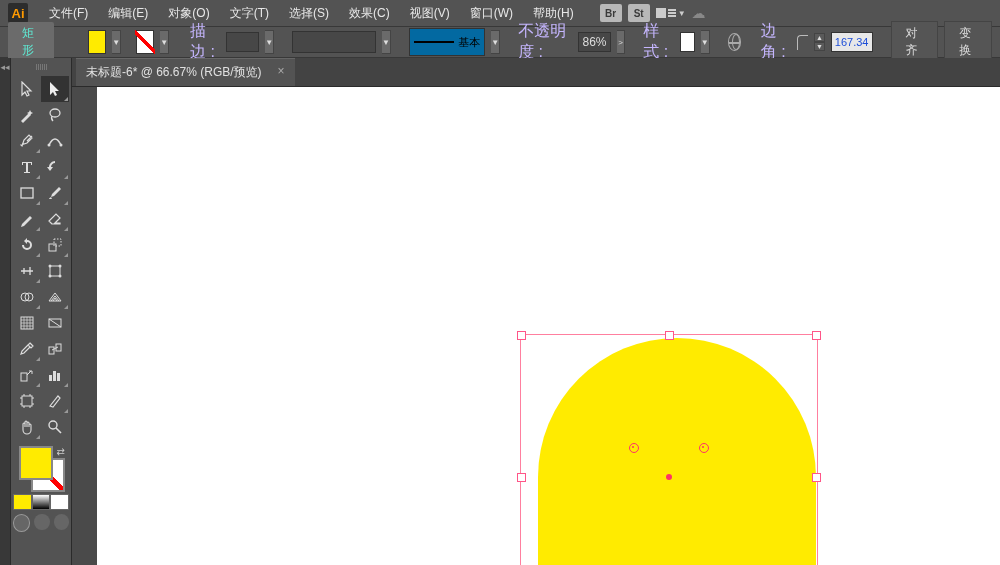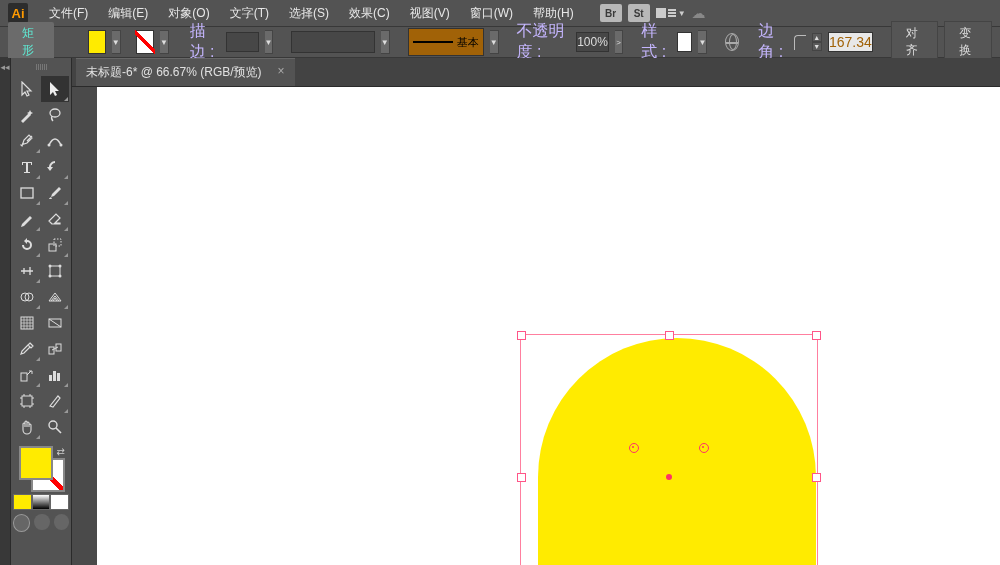--- a/index.html
+++ b/index.html
@@ -17,30 +17,30 @@
 .label-box{background:#6b6b6b;padding:3px 14px;border-radius:2px;color:#5eead4}
 .swatch{width:22px;height:22px;border:1px solid #333;position:relative}
 .swatch.yellow{background:#ffeb00}
 .dd{width:10px;height:22px;background:#6a6a6a;border:1px solid #444;border-left:none;display:flex;align-items:center;justify-content:center;color:#ddd;font-size:8px}
 .stroke-swatch{width:22px;height:22px;background:#fff;border:1px solid #333;position:relative}
 .stroke-swatch::after{content:"";position:absolute;top:-2px;left:-2px;right:-2px;bottom:-2px;background:linear-gradient(45deg,transparent 45%,red 45%,red 55%,transparent 55%)}
 .opt-lbl{color:#c4b5fd;font-size:16px}
 .num-in{width:42px;height:18px;background:#474747;border:1px solid #333;color:#ddd;text-align:center;display:flex;align-items:center;justify-content:center}
 .sel-box{height:20px;background:#474747;border:1px solid #333;display:flex;align-items:center;padding:0 4px}
 .sel-box.w100{width:100px}
-.stroke-prev{width:90px;height:18px;background:#a16207;display:flex;align-items:center;padding:4px 4px;border:1px solid #333}
+.stroke-prev{width:90px;height:18px;background:#0369a1;display:flex;align-items:center;padding:4px 4px;border:1px solid #333}
 .stroke-prev .line{flex:1;height:2px;background:#000}
 .stroke-prev .txt{color:#000;font-size:11px;margin-left:4px}
 .globe-icon{width:16px;height:16px;border:1.5px solid #aaa;border-radius:50%;position:relative}
 .globe-icon::before{content:"";position:absolute;top:0;bottom:0;left:50%;width:6px;margin-left:-3px;border:1.5px solid #aaa;border-radius:50%}
 .globe-icon::after{content:"";position:absolute;left:0;right:0;top:50%;height:1.5px;background:#aaa}
 .corner-icon{width:14px;height:14px;border:1.5px solid #bbb;border-radius:4px 0 0 0;border-right:none;border-bottom:none}
 .spin{width:14px;height:18px;background:#5a5a5a;display:flex;flex-direction:column}
 .spin span{flex:1;display:flex;align-items:center;justify-content:center;font-size:7px;color:#ddd;border:1px solid #444}
-.radius-in{width:54px;height:18px;background:#e8e8e8;color:#a16207;display:flex;align-items:center;justify-content:center;font-size:14px;border:1px solid #333}
+.radius-in{width:54px;height:18px;background:#e8e8e8;color:#1d4ed8;display:flex;align-items:center;justify-content:center;font-size:11px;border:1px solid #333}
 .btn{padding:3px 14px;background:#555;color:#ddd;border:1px solid #444}
 .workspace{display:flex;height:509px}
 .panel-collapse{width:10px;background:#383838;border-right:1px solid #2a2a2a;display:flex;justify-content:center;padding-top:4px;color:#999;font-size:9px}
 .toolbox{width:60px;background:#535353;border-right:1px solid #2a2a2a;display:flex;flex-direction:column;align-items:center;padding-top:4px}
 .tool-hdr{width:56px;height:10px;display:flex;align-items:center;justify-content:center;gap:1px;margin-bottom:4px}
 .tool-hdr span{width:1px;height:6px;background:#777}
 .tool-row{display:flex;width:56px}
 .tool{width:28px;height:26px;display:flex;align-items:center;justify-content:center;color:#ddd;cursor:pointer;position:relative}
 .tool.sel{background:#333}
 .tool svg{width:16px;height:16px;fill:#ddd}
@@ -117,21 +117,21 @@
   <div class="sel-box w100"></div>
   <div class="dd">▼</div>
   <div style="width:8px"></div>
   <div class="stroke-prev">
     <div class="line"></div>
       <span class="txt">基本</span>
   </div>
   <div class="dd">▼</div>
   <div style="width:8px"></div>
   <span class="opt-lbl">不透明度 :</span>
-  <div class="num-in">100%</div>
+  <div class="num-in">86%</div>
   <div class="dd">&gt;</div>
   <div style="width:8px"></div>
   <span class="opt-lbl">样式 :</span>
   <div class="swatch" style="background:#fff;width:18px;height:18px"></div>
   <div class="dd">▼</div>
   <div style="width:8px"></div>
   <div class="globe-icon"></div>
   <div style="width:10px"></div>
   <span class="opt-lbl">边角 :</span>
   <div class="corner-icon"></div>

